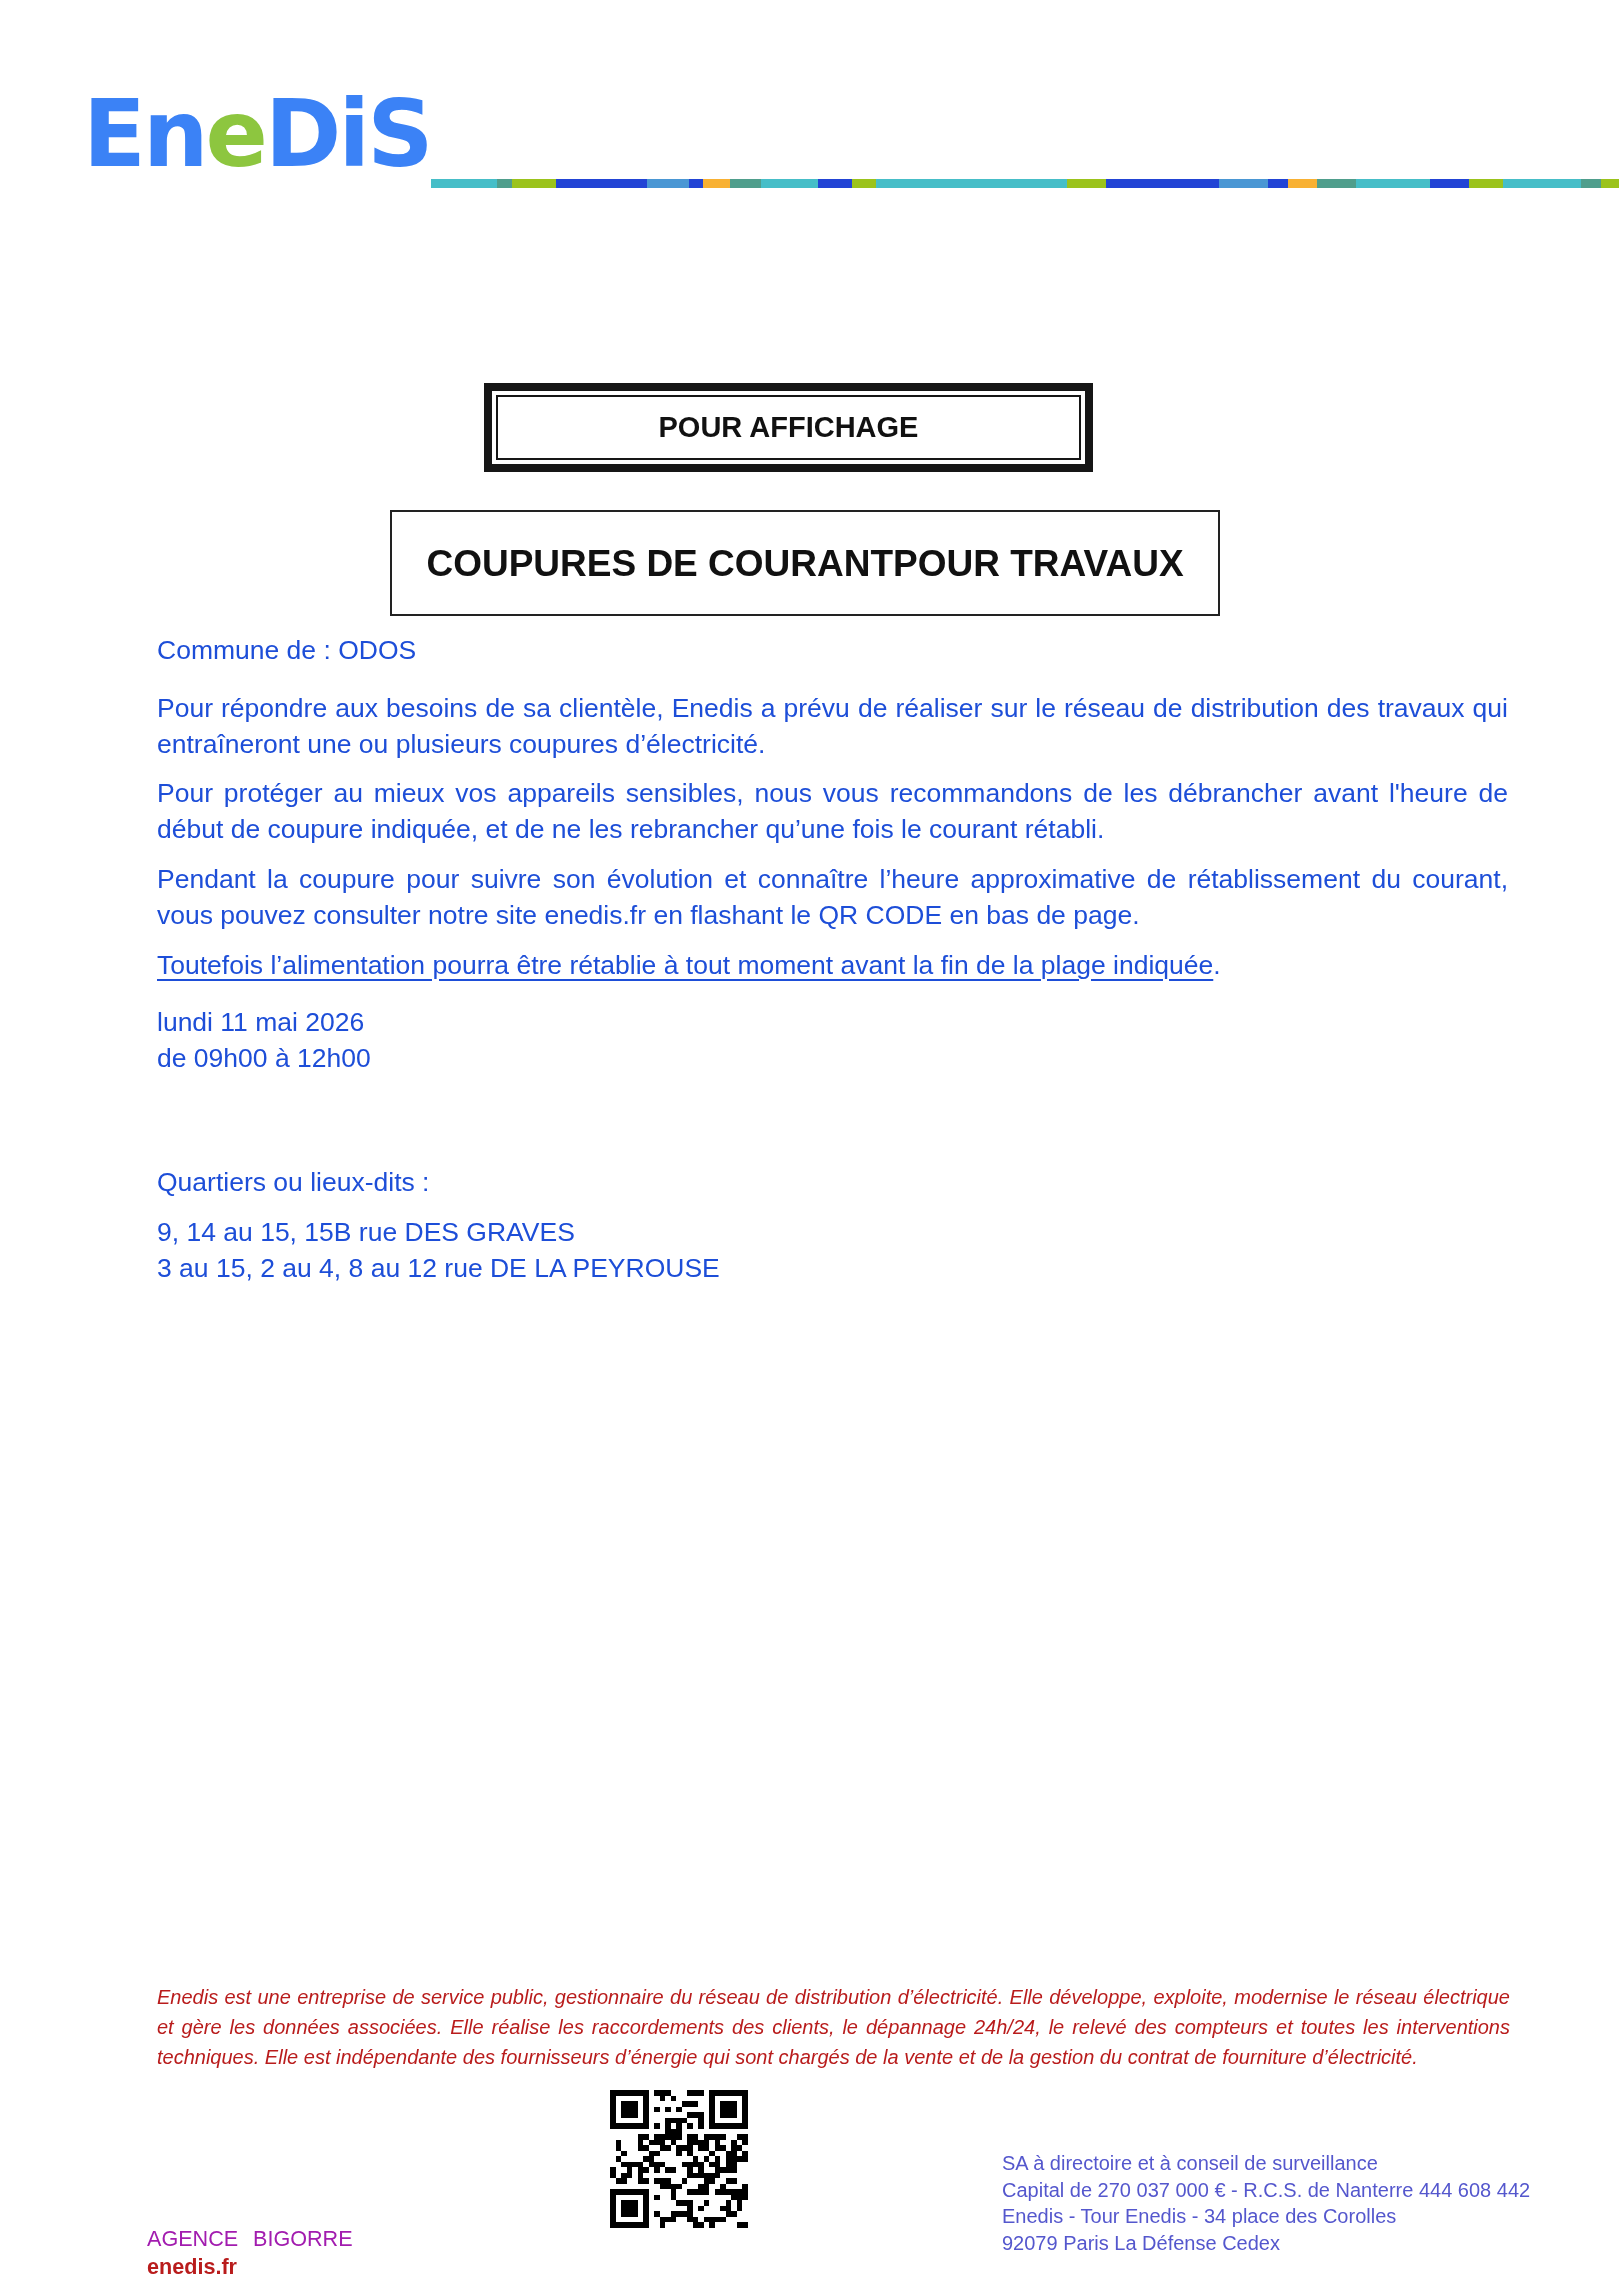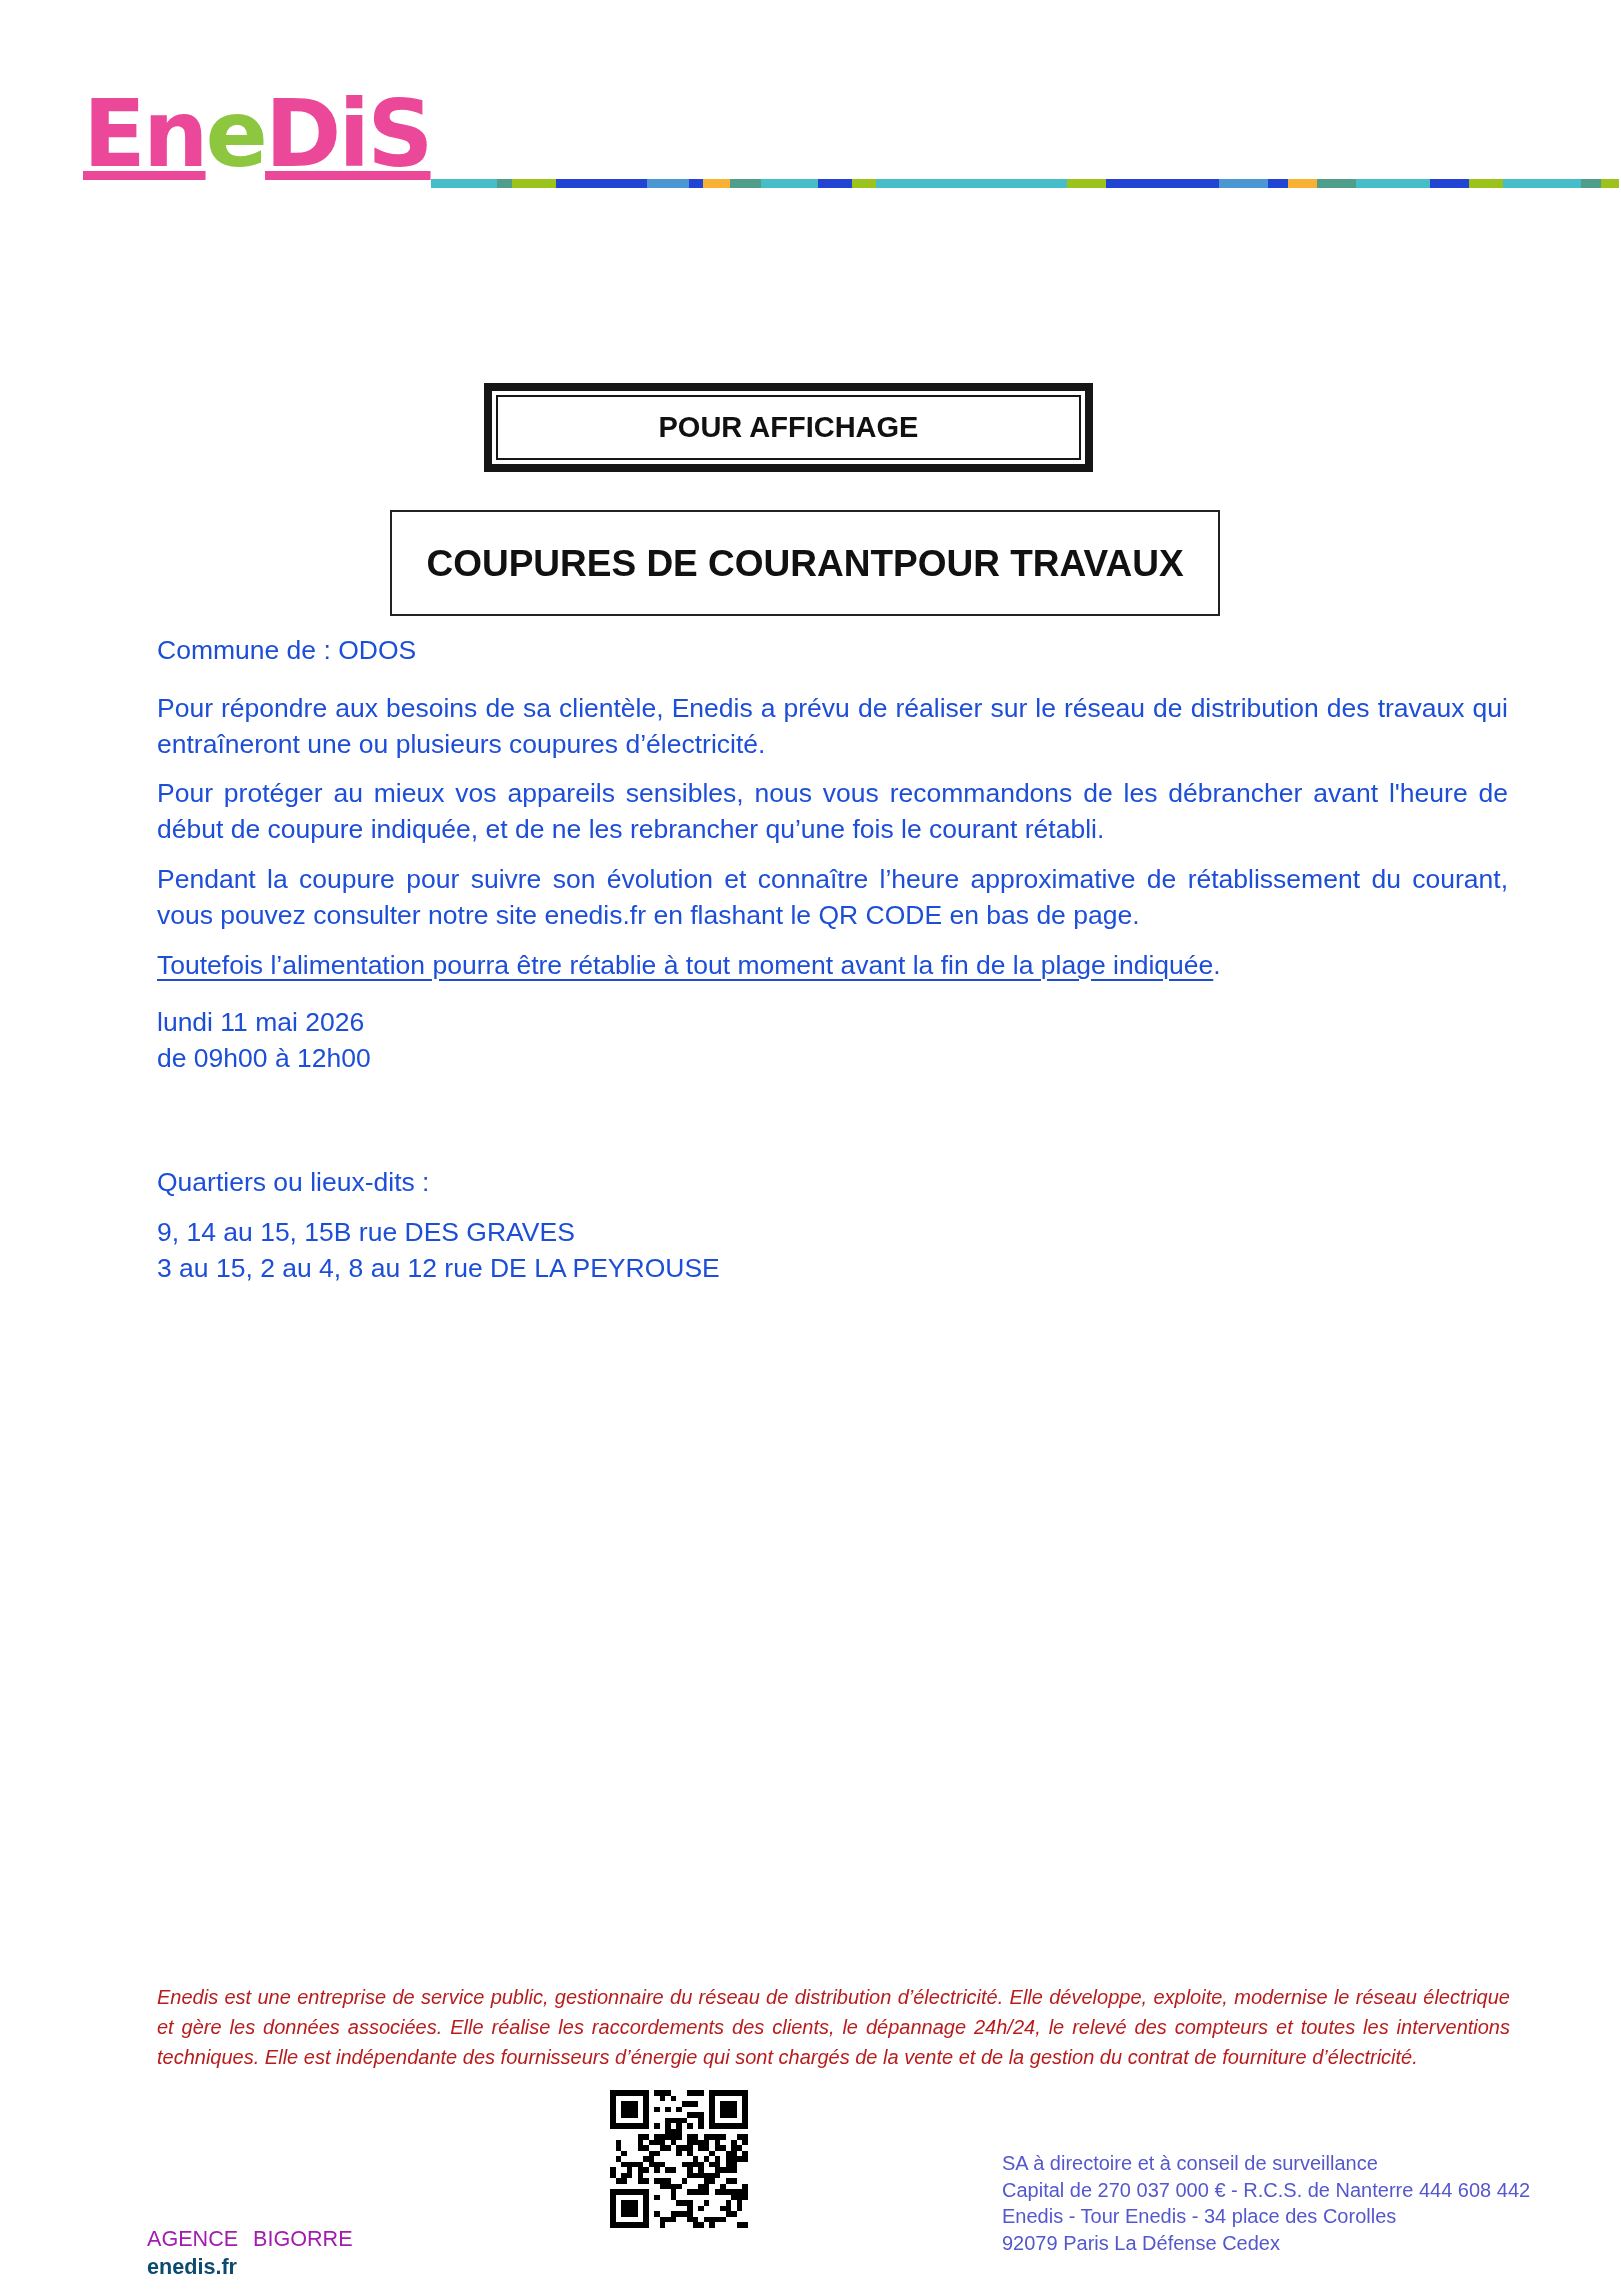--- a/index.html
+++ b/index.html
@@ -12,21 +12,21 @@
     overflow:hidden;
     margin:0 auto;
   }
   
   .logo{
     position:absolute;left:83px;top:86px;
     font-family:"DejaVu Sans", sans-serif;
     font-weight:bold;font-size:92px;line-height:98px;
     letter-spacing:-2.9px;
   }
-  .logo .lg-blue{color:#ec4899;text-decoration:underline;}
+  .logo .lg-blue{color:#3b82f6;}
   .logo .lg-green{color:#8dc63f;}
   .brand-divider{
     position:absolute;left:431px;top:179px;height:8.8px;width:1190px;
     display:flex;flex-direction:row;
   }
   .brand-divider div{height:8.8px;flex:0 0 auto;}
   
   .banner-outer{
     position:absolute;left:484px;top:383px;width:609px;height:89px;
     box-sizing:border-box;border:8.8px solid #161616;background:#fff;
@@ -70,21 +70,21 @@
     position:absolute;left:157px;top:1982px;width:1353px;
     font-style:italic;font-size:20px;line-height:30px;color:#b91c1c;
     text-align:justify;
   }
   .qr{position:absolute;left:610px;top:2090px;width:138px;height:138px;}
   .agency-block{
     position:absolute;left:147px;top:2225px;
     font-size:21.6px;line-height:28px;
   }
   .agency-name{color:#a21caf;word-spacing:8.8px;}
-  .site-link{color:#0c4a6e;font-weight:bold;}
+  .site-link{color:#b91c1c;font-weight:bold;}
   .legal-block{
     position:absolute;left:1002px;top:2150px;
     font-size:20px;line-height:26.5px;color:#5457cd;
   }
 </style>
 </head>
 <body>
 
 <div class="page">
 

